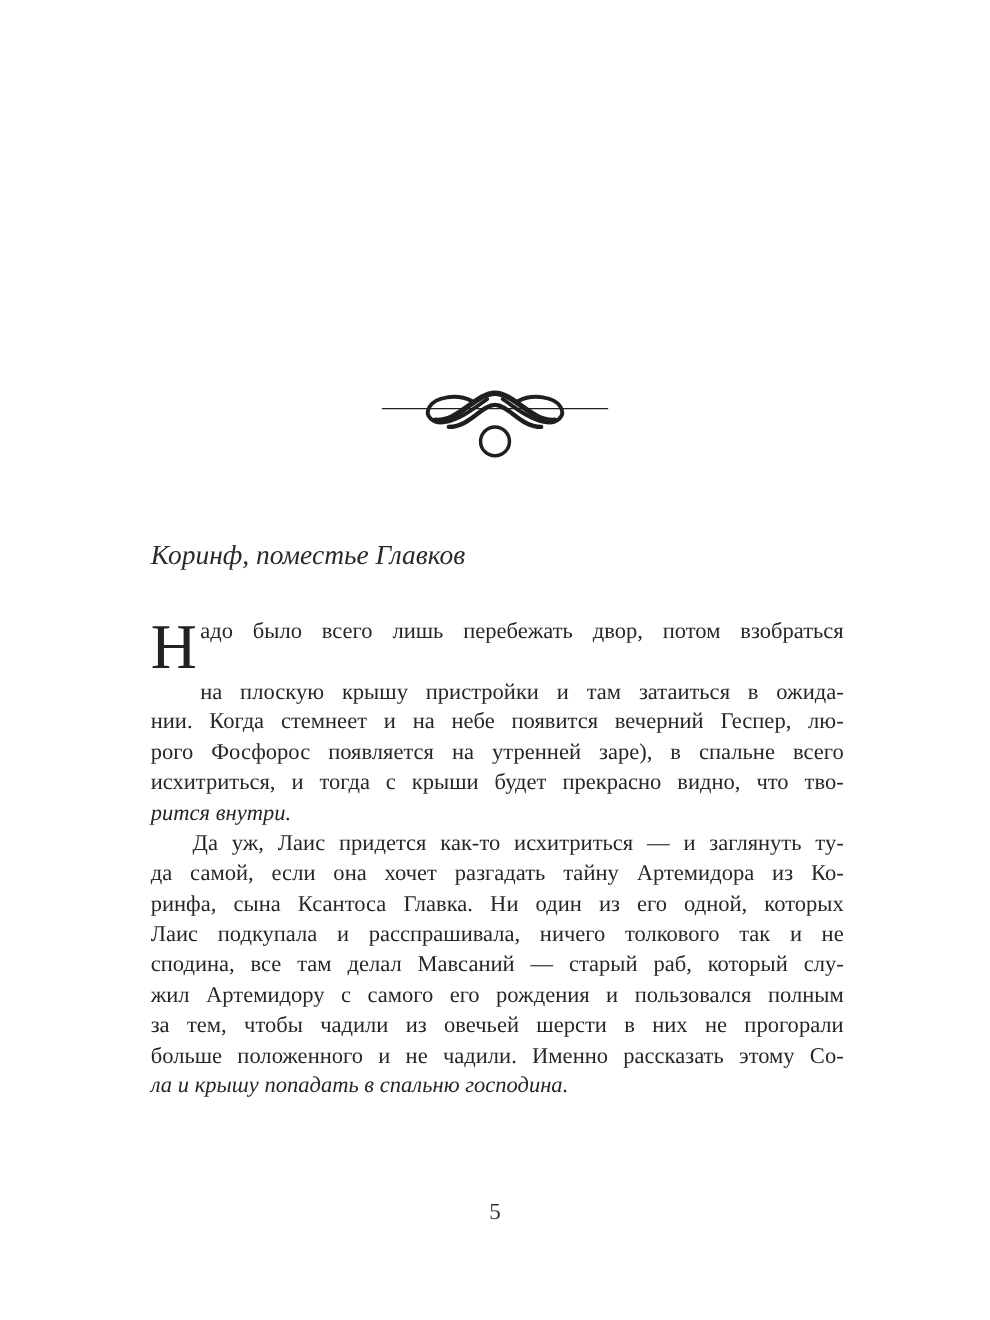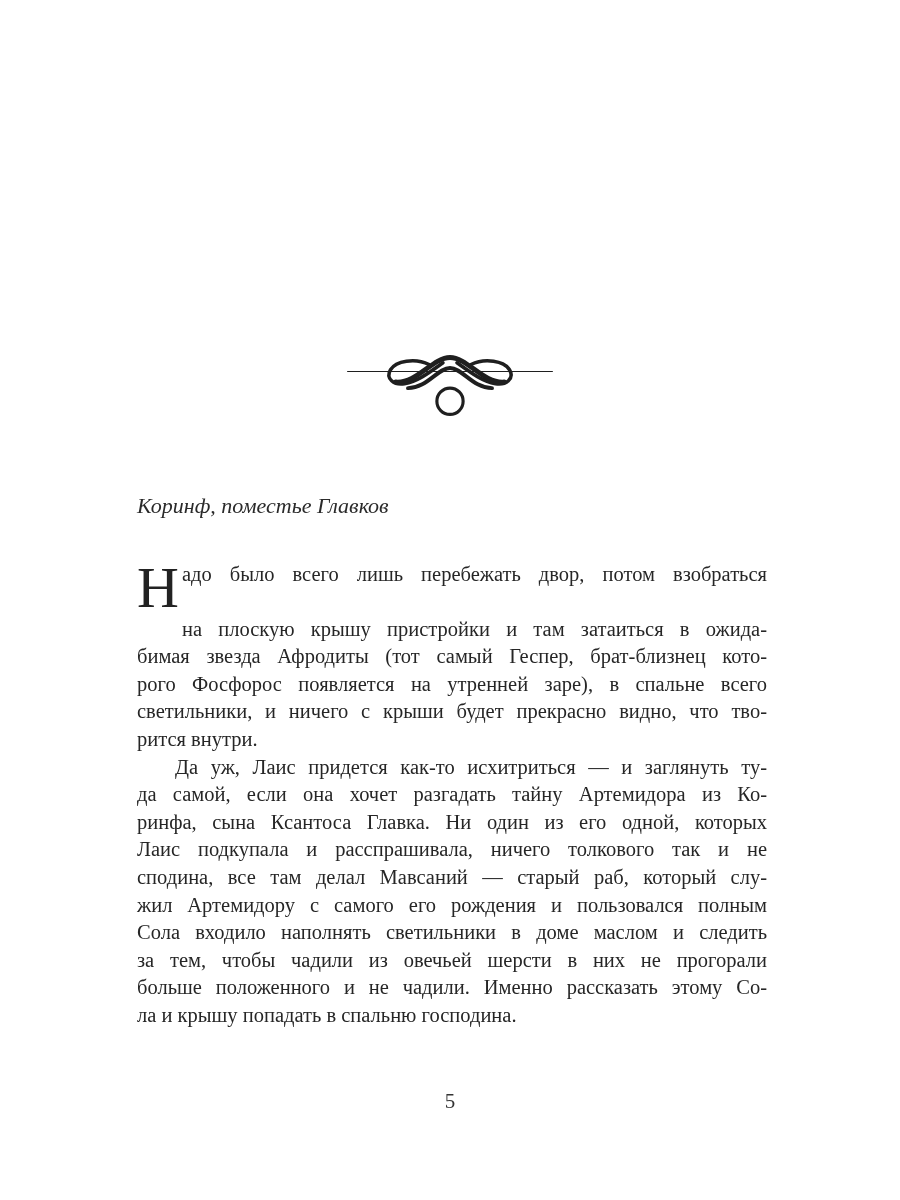--- a/index.html
+++ b/index.html
@@ -18,40 +18,40 @@
     top: 338px;
     width: 210px;
     height: 88px;
   }
   .dateline {
     position: absolute;
     left: 137px;
     top: 492px;
     width: 630px;
     font-style: italic;
-    font-size: 22px;
+    font-size: 25px;
     line-height: 27px;
     color: #2a2a2a;
   }
   .textblock {
     position: absolute;
     left: 137px;
     top: 534px;
     width: 630px;
     font-size: 20.5px;
     line-height: 27.6px;
     color: #262626;
   }
   .para { position: relative; }
   .line {
     text-align: justify;
     text-align-last: justify;
     white-space: normal;
   }
-  .line.last { text-align-last: left; }
+  .line.last { text-align-last: left; font-style: italic; }
   .line.cap-indent { padding-left: 45px; margin-top: 27px; }
   .line.first-indent { padding-left: 38px; }
   .dropcap {
     position: absolute;
     left: 0;
     top: 3px;
     font-size: 58px;
     line-height: 48px;
     font-weight: normal;
     color: #222222;
@@ -88,37 +88,36 @@
   </svg>
 
   <div class="dateline">Коринф, поместье Главков</div>
 
   <div class="textblock">
 
     <div class="para">
       <span class="dropcap">Н</span>
       <div class="line cap-indent">адо было всего лишь перебежать двор, потом взобраться</div>
       <div class="line cap-indent">на плоскую крышу пристройки и там затаиться в ожида-</div>
-      <div class="line">бимая звезда Афродиты (тот самый Геспер, брат-близнец кото-</div>
+      <div class="line">нии. Когда стемнеет и на небе появится вечерний Геспер, лю-</div>
       <div class="line">рого Фосфорос появляется на утренней заре), в спальне всего</div>
-      <div class="line">светильники, и ничего с крыши будет прекрасно видно, что тво-</div>
+      <div class="line">исхитриться, и тогда с крыши будет прекрасно видно, что тво-</div>
       <div class="line last">рится внутри.</div>
     </div>
 
     <div class="para">
       <div class="line first-indent">Да уж, Лаис придется как-то исхитриться — и заглянуть ту-</div>
       <div class="line">да самой, если она хочет разгадать тайну Артемидора из Ко-</div>
       <div class="line">ринфа, сына Ксантоса Главка. Ни один из его одной, которых</div>
       <div class="line">Лаис подкупала и расспрашивала, ничего толкового так и не</div>
       <div class="line">сподина, все там делал Мавсаний — старый раб, который слу-</div>
       <div class="line">жил Артемидору с самого его рождения и пользовался полным</div>
     </div>
 
     <div class="para">
-      <div class="line">Сола входило наполнять светильники в доме маслом и следить</div>
       <div class="line">за тем, чтобы чадили из овечьей шерсти в них не прогорали</div>
       <div class="line">больше положенного и не чадили. Именно рассказать этому Со-</div>
       <div class="line last">ла и крышу попадать в спальню господина.</div>
     </div>
 
   </div>
 
   <div class="folio">5</div>
 
 </div>

